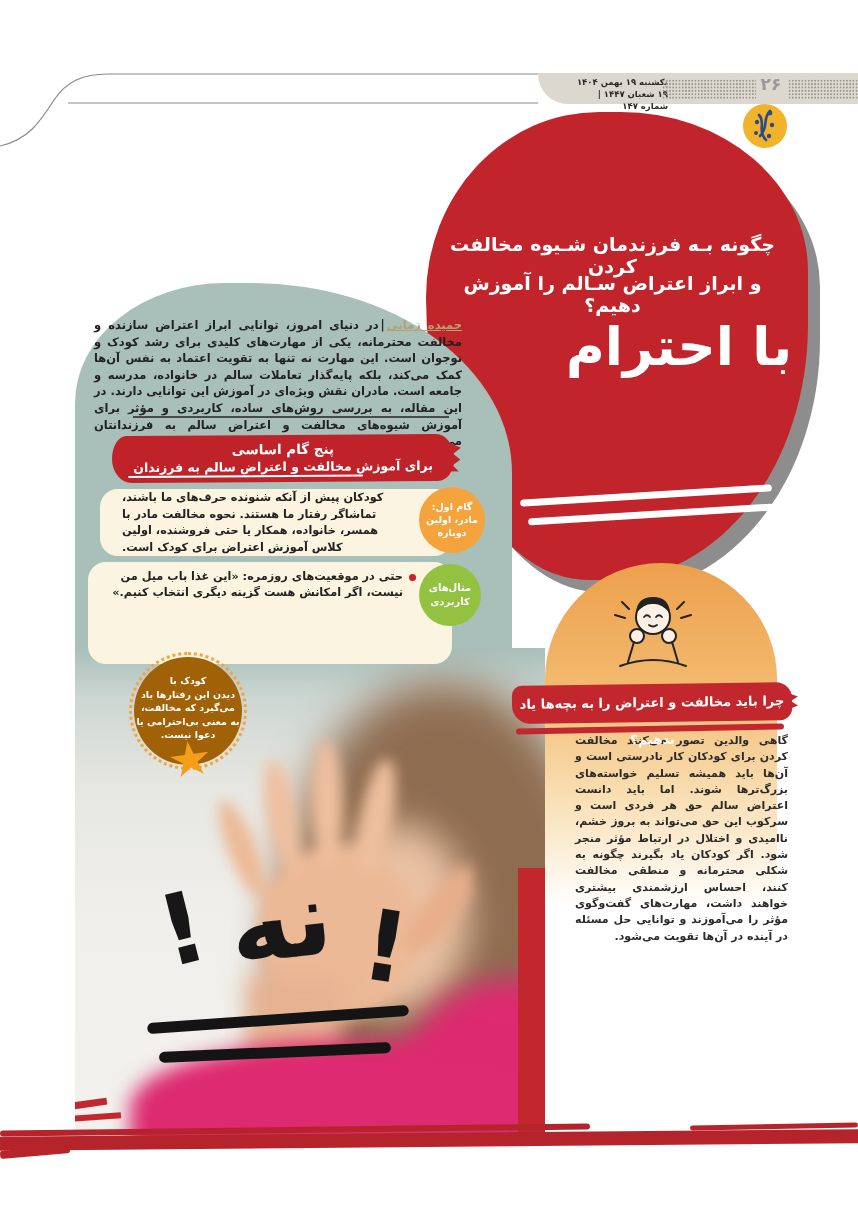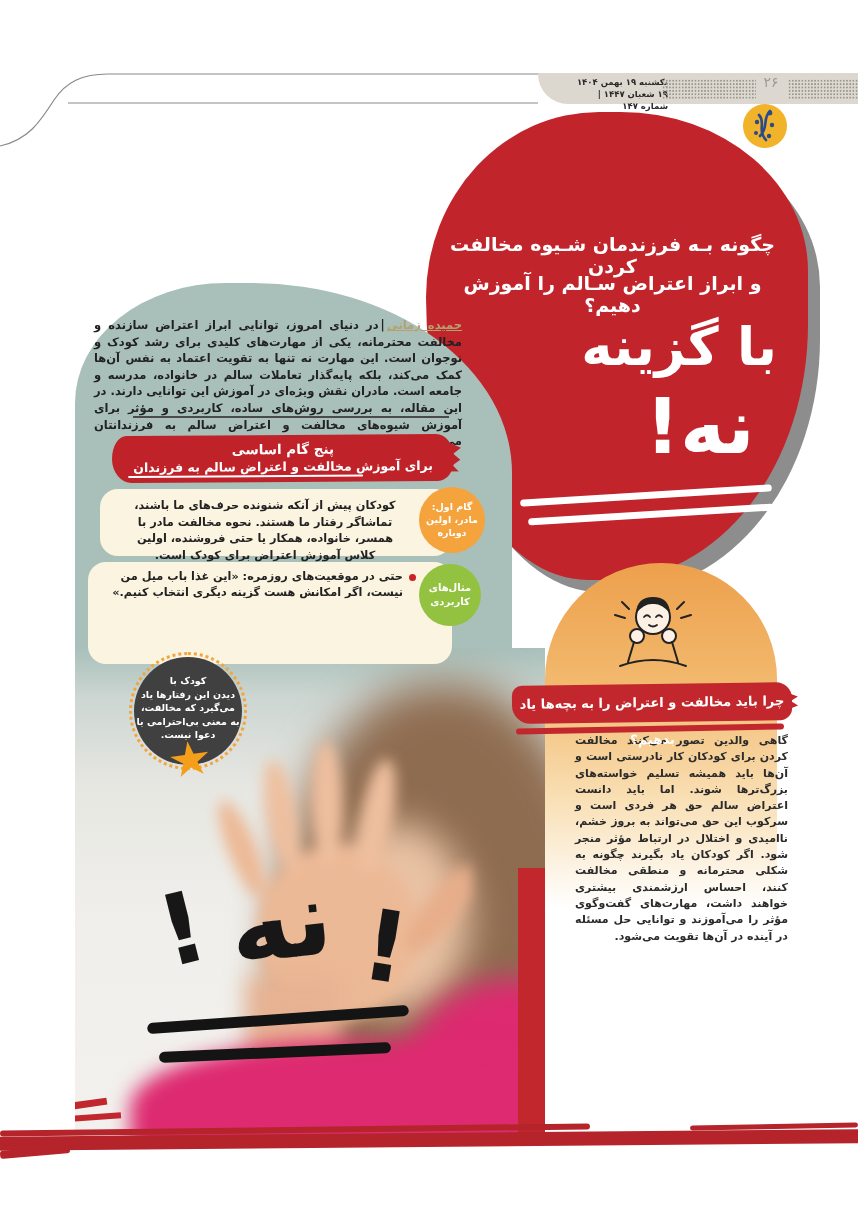--- a/index.html
+++ b/index.html
@@ -19,21 +19,21 @@
   .band { position:absolute; left:538px; top:73px; width:320px; height:31px;
           background:#dcd8cf; border-radius:0 0 0 30px; }
   .dates { position:absolute; left:572px; top:76px; width:96px;
            font-size:8.5px; line-height:12px; font-weight:bold; color:#2a2a2a; text-align:right; direction:rtl;}
   .dots { position:absolute; top:79px; height:20px;
           background-image: radial-gradient(circle, #97958e 0.7px, transparent 0.85px);
           background-size: 3.2px 3.4px; }
   .dots1 { left:662px; width:94px; }
   .dots2 { left:788px; width:70px; }
   .pagenum { position:absolute; left:756px; top:74px; width:30px; text-align:center;
-             font-size:14px; font-weight:normal; color:#9a9a9a; }
+             font-size:17px; font-weight:bold; color:#9a9a9a; }
   .logo { position:absolute; left:742px; top:103px; width:46px; height:46px; }
 
   
   .blob-shadow { position:absolute; left:438px; top:130px; width:382px; height:462px;
      background:#8d8d8d; border-radius:48% 52% 55% 45% / 42% 36% 58% 64%; }
   .blob-red { position:absolute; left:426px; top:112px; width:382px; height:468px;
      background:#c1242b; border-radius:48% 52% 55% 45% / 42% 36% 58% 64%; }
   .kicker { position:absolute; left:440px; width:345px; text-align:center; color:#fff;
             font-weight:bold; font-size:19px; direction:rtl; z-index:6;}
   .kicker1 { top:233px; }
@@ -63,39 +63,39 @@
   .banner-left::before { content:""; position:absolute; right:-7px; top:8px; width:14px; height:30px;
      background:#bf2329; clip-path:polygon(0 0,100% 20%,45% 40%,95% 60%,40% 78%,85% 100%,0 100%); }
   .banner-left .l1 { font-size:13.5px; margin-top:6px; }
   .banner-left .l2 { font-size:12.5px; margin-top:2px; }
   .banner-left .uline { position:absolute; left:16px; bottom:5px; width:235px; height:2.5px;
      background:#fff; border-radius:2px; }
 
   
   .box { position:absolute; background:#fbf4e1; border-radius:18px; z-index:4;
          font-size:11.3px; font-weight:bold; color:#222; direction:rtl; }
-  .box1 { left:100px; top:489px; width:352px; height:67px; padding:9px 44px 8px 22px;
-          line-height:16.6px; text-align:center; }
+  .box1 { left:100px; top:489px; width:352px; height:67px; padding:1px 44px 8px 22px;
+          line-height:16.6px; text-align:left; }
   .box2 { left:88px;  top:562px; width:364px; height:102px; padding:7px 36px 6px 16px; }
   .box2 ul { list-style:none; }
   .box2 li { position:relative; padding-right:13px; line-height:15.6px; text-align:right; }
   .box2 li::before { content:""; position:absolute; right:0; top:5px; width:7px; height:7px;
      border-radius:50%; background:#cc2128; }
 
   .badge { position:absolute; border-radius:50%; color:#fff; font-weight:bold; text-align:center;
            white-space:pre-line; z-index:5; direction:rtl;}
   .badge-orange { left:419px; top:487px; width:66px; height:66px; background:#f5a33c;
                   font-size:9.5px; line-height:13px; padding-top:13px; }
   .badge-green  { left:419px; top:564px; width:62px; height:62px; background:#92c23f;
                   font-size:10px; line-height:14px; padding-top:17px; }
 
   
   .note-wrap { position:absolute; left:129px; top:652px; width:118px; height:118px; z-index:6;
      border:3px dotted #f2a53f; border-radius:50%; }
-  .note-circle { position:absolute; inset:2px; background:#404040; border-radius:50%;
+  .note-circle { position:absolute; inset:2px; background:#a16207; border-radius:50%;
      color:#fff; font-weight:bold; font-size:9.5px; line-height:13.5px; text-align:center;
      white-space:pre-line; padding-top:17px; }
   .star { position:absolute; left:170px; top:741px; width:40px; height:38px; background:#f59e1c; z-index:7;
      clip-path:polygon(50% 0%,61% 35%,98% 35%,68% 57%,79% 91%,50% 70%,21% 91%,32% 57%,2% 35%,39% 35%);
      transform:rotate(-8deg); }
 
   
   .photo { position:absolute; left:75px; top:648px; width:470px; height:495px; overflow:hidden; z-index:2;
      background:linear-gradient(180deg,#a9c0ba 0%, #cdd6d2 10%, #e7e7e2 28%, #f0efeb 55%, #f2f1ed 100%); }
   .hair { position:absolute; left:200px; top:35px; width:335px; height:570px;
@@ -185,22 +185,21 @@
     <path d="M 46,31 q 3,-3.5 6,0 M 58,31 q 3,-3.5 6,0 M 51,39 q 4,3 8,0" fill="none" stroke="#222" stroke-width="1.8" stroke-linecap="round"></path>
     <circle cx="39" cy="50" r="7" fill="#fdf0e4" stroke="#222" stroke-width="2"></circle>
     <circle cx="71" cy="50" r="7" fill="#fdf0e4" stroke="#222" stroke-width="2"></circle>
     <path d="M 36,56 L 30,76 M 74,56 L 80,76 M 22,80 Q 55,68 88,80" fill="none" stroke="#222" stroke-width="2" stroke-linecap="round"></path>
   </svg>
 
   <div class="blob-shadow"></div>
   <div class="blob-red"></div>
   <div class="kicker kicker2">و ابراز اعتراض سـالم را آموزش دهیم؟</div>
   <div class="kicker kicker1">چگونه بـه فرزندمان شـیوه مخالفت کردن</div>
-  <div class="big-title">با گزینه</div>
-  <div class="big-no">نه!</div>
+  <div class="big-title">با احترام</div>
   <div class="wline wline1"></div>
   <div class="wline wline2"></div>
 
   <div class="intro">
     <span class="byline">حمیده زمانی</span><span class="sep">|</span><span>در دنیای امروز، توانایی ابراز اعتراض سازنده و مخالفت محترمانه، یکی از مهارت‌های کلیدی برای رشد کودک و نوجوان است. این مهارت نه تنها به تقویت اعتماد به نفس آن‌ها کمک می‌کند، بلکه پایه‌گذار تعاملات سالم در خانواده، مدرسه و جامعه است. مادران نقش ویژه‌ای در آموزش این توانایی دارند. در این مقاله، به بررسی روش‌های ساده، کاربردی و مؤثر برای آموزش شیوه‌های مخالفت و اعتراض سالم به فرزندانتان می‌پردازیم.</span>
   </div>
   <div class="divider"></div>
 
   <div class="banner-left">
     <div class="l1">پنج گام اساسی</div>

